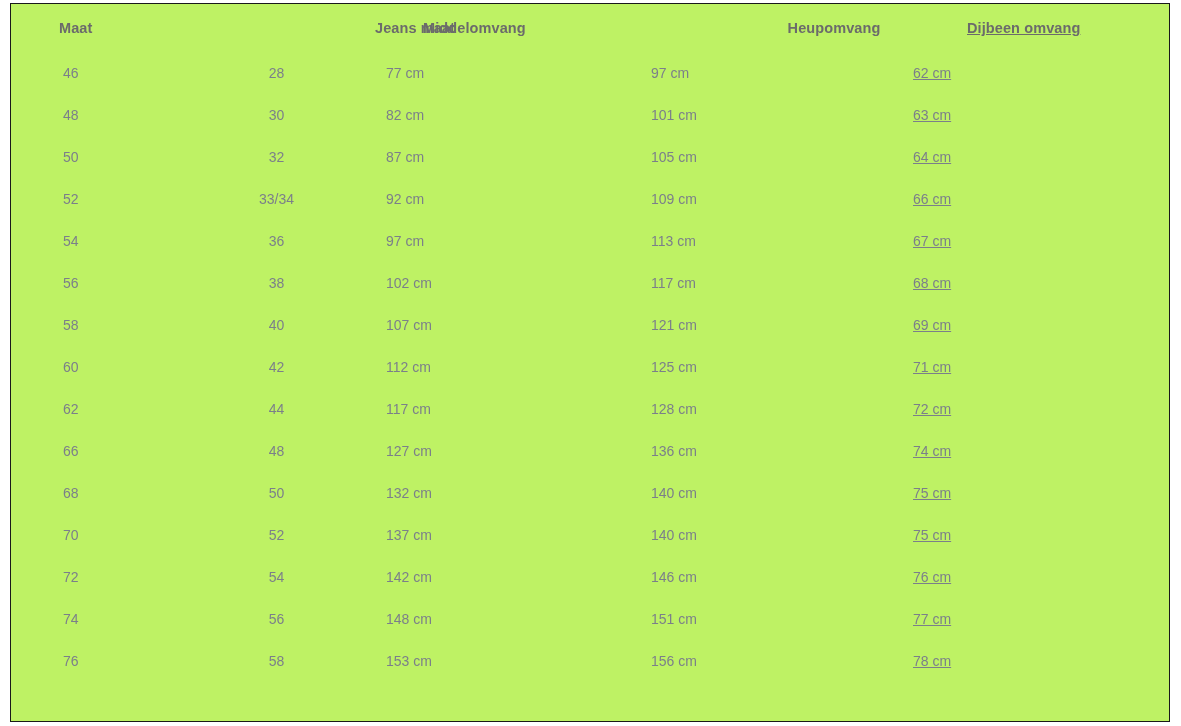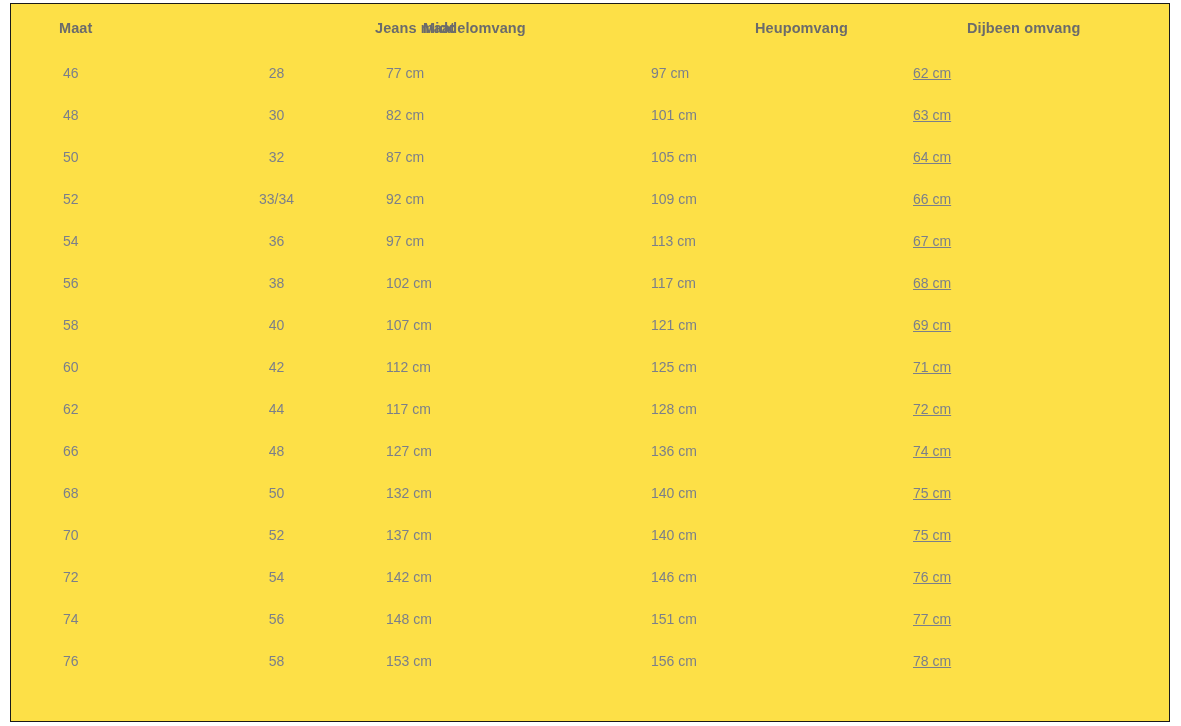--- a/index.html
+++ b/index.html
@@ -20,21 +20,21 @@
     box-sizing: border-box;
   }
   .table-frame {
     position: absolute;
     left: 10px;
     top: 3px;
     width: 1160px;
     height: 719px;
     border: 1px solid #1a1a1a;
     box-sizing: border-box;
-    background: #fde047;
+    background: #bef264;
     overflow: hidden;
   }
   table.size-table {
     width: 100%;
     border-collapse: collapse;
     table-layout: fixed;
   }
   table.size-table col.c-maat       { width: 160px; }
   table.size-table col.c-jeans      { width: 215px; }
   table.size-table col.c-middel     { width: 265px; }
@@ -48,22 +48,22 @@
     letter-spacing: 0.1px;
     padding: 0;
     height: 48px;
     vertical-align: middle;
     text-align: center;
     white-space: nowrap;
   }
   thead th.h-maat   { text-align: left; padding-left: 48px; }
   thead th.h-jeans  { text-align: left; padding-left: 204px; }
   thead th.h-middel { text-align: left; padding-left: 37px; }
-  thead th.h-heup   { text-align: left; padding-left: 104px; }
-  thead th.h-dijbeen{ text-align: left; padding-left: 54px; }
+  thead th.h-heup   { text-align: center; padding-left: 104px; }
+  thead th.h-dijbeen{ text-align: left; padding-left: 54px; text-decoration: underline; }
 
   tbody td {
     font-size: 14px;
     font-weight: normal;
     color: #7b7f8a;
     padding: 0;
     height: 42px;
     vertical-align: middle;
     white-space: nowrap;
   }

